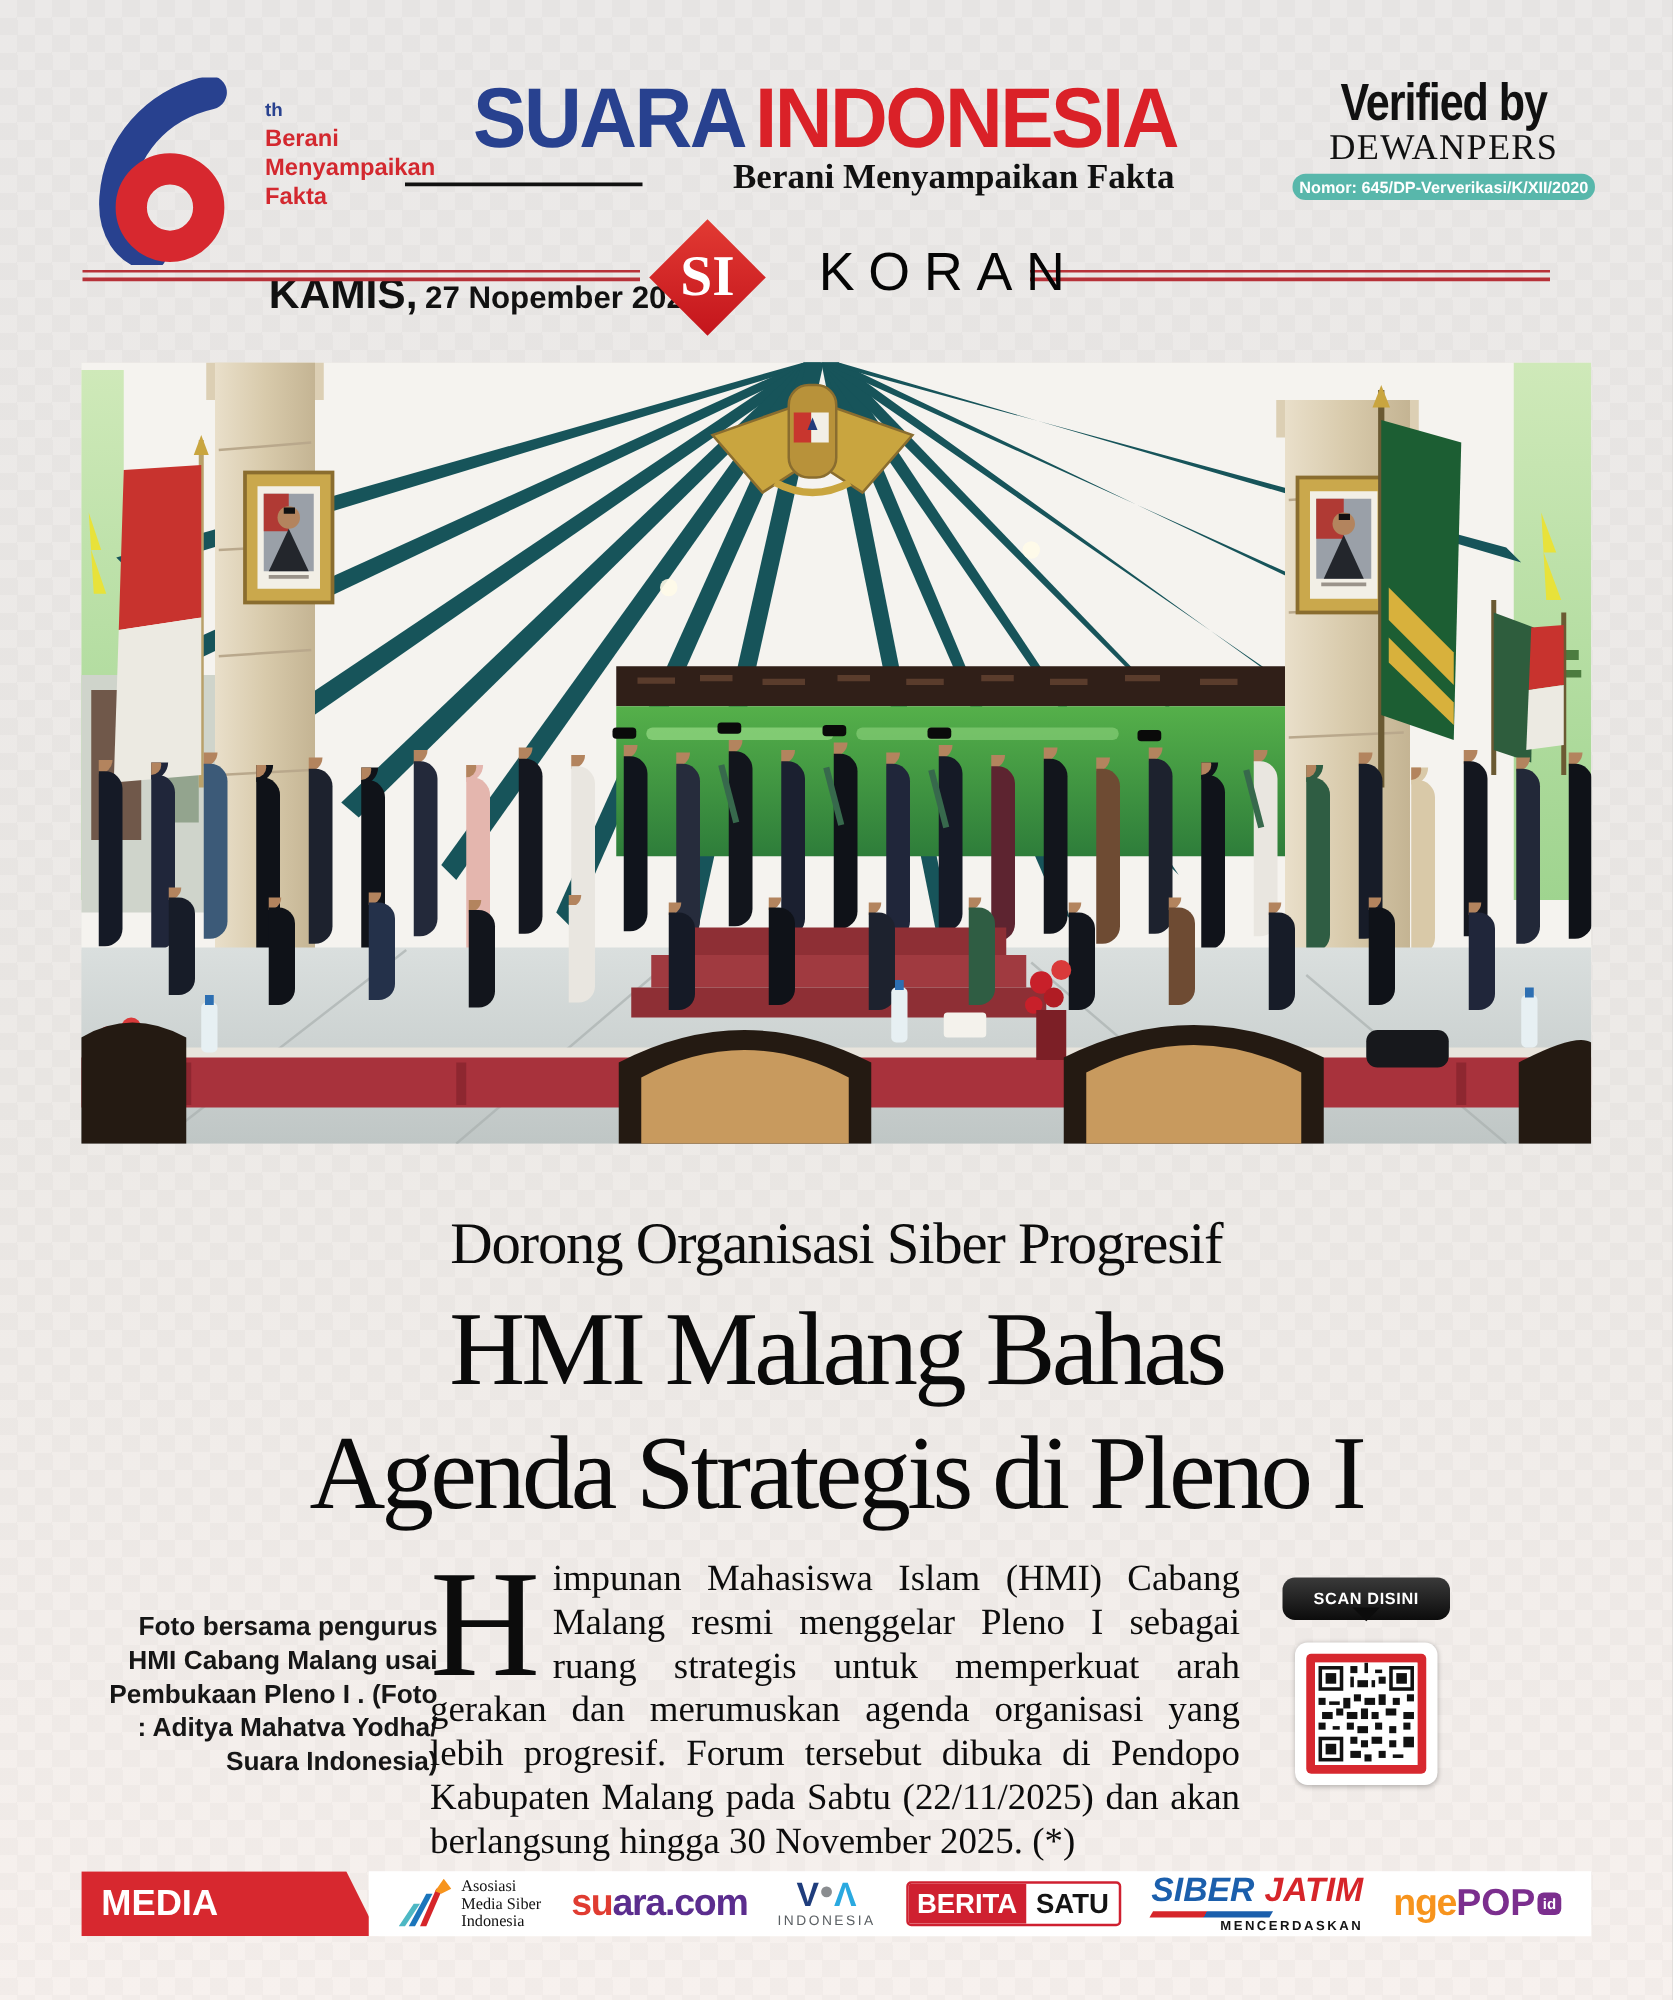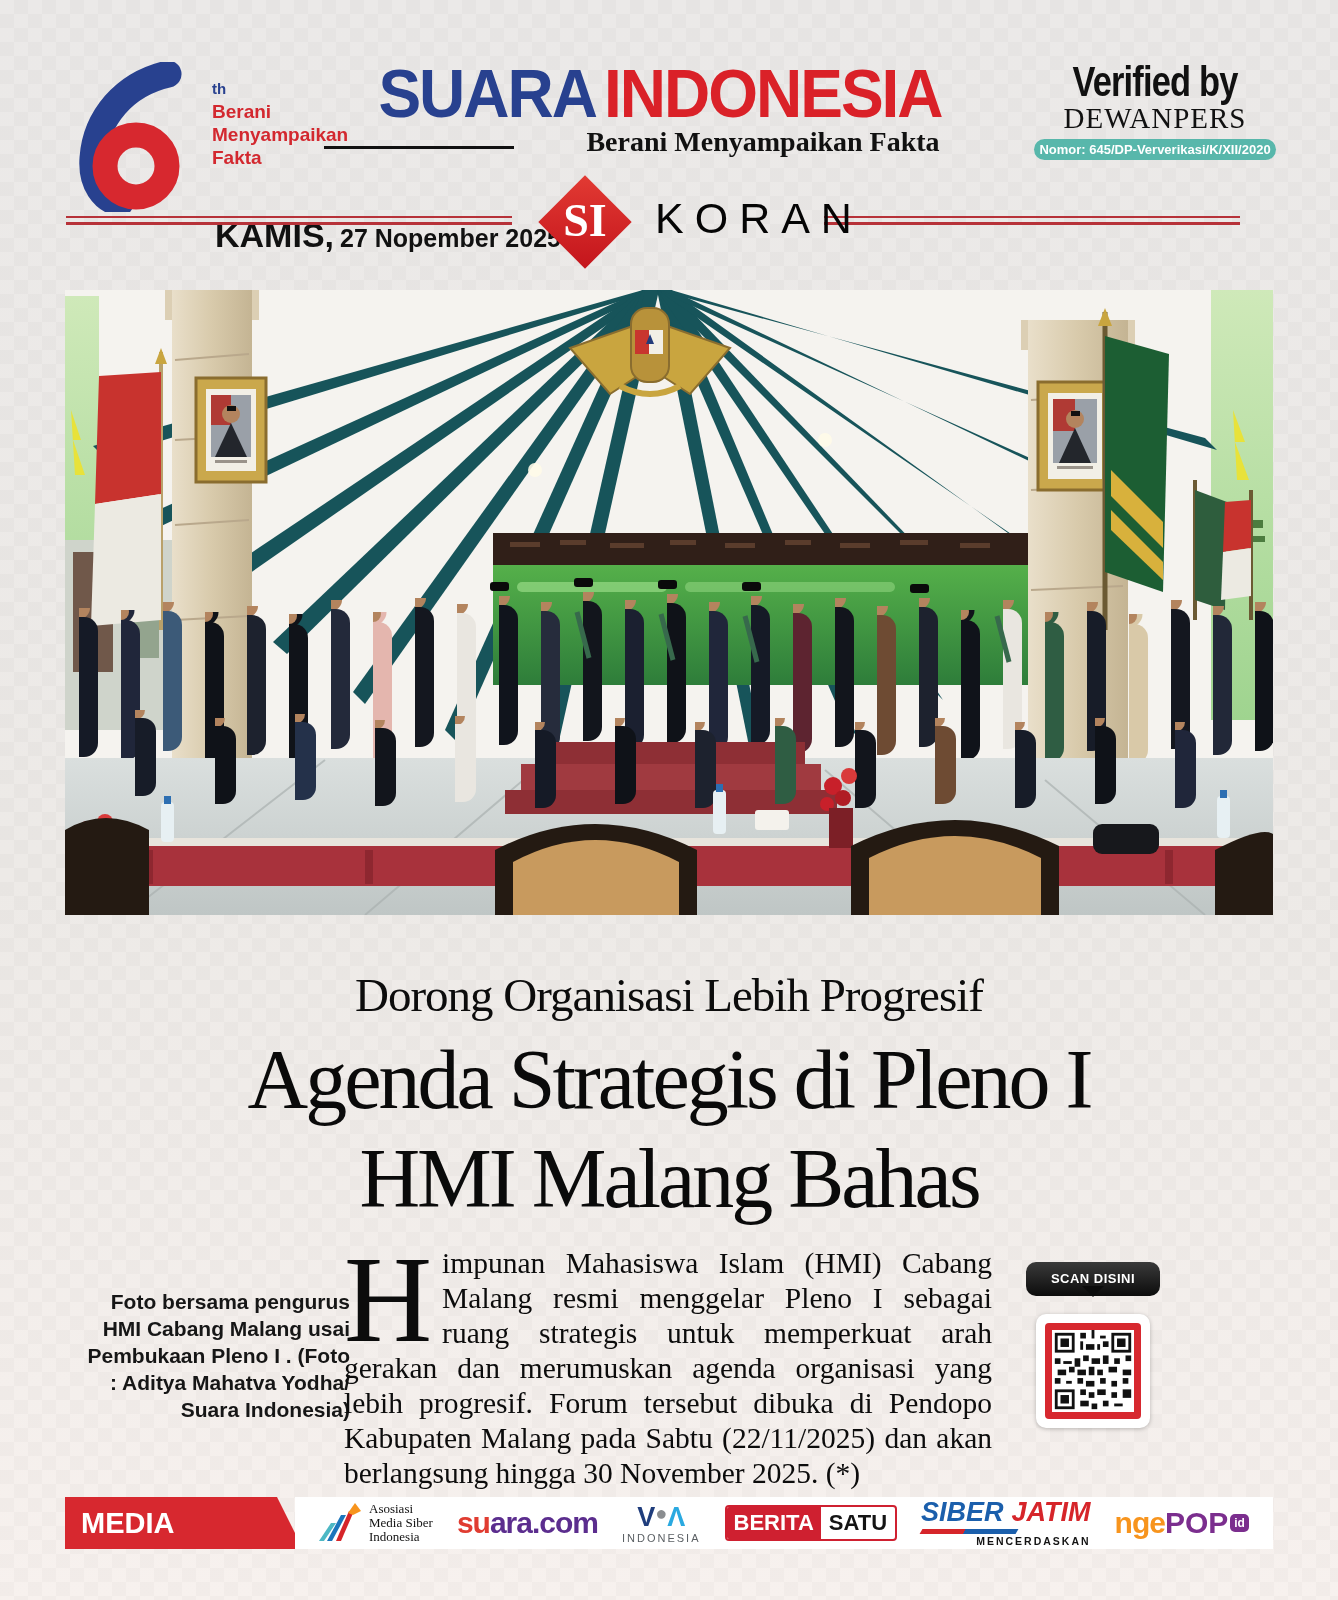--- a/index.html
+++ b/index.html
@@ -28,21 +28,21 @@
   .verified .v1{font-size:42px;font-weight:900;letter-spacing:-1px;transform:scaleX(.82);transform-origin:center;white-space:nowrap;}
   .verified .v2{font-family:"Liberation Serif","DejaVu Serif",serif;font-size:29px;letter-spacing:1px;margin-top:-4px;}
   .verified .badge{margin:4px auto 0;width:242px;background:#58b7ab;border-radius:11px;color:#fff;font-weight:700;font-size:13px;line-height:21px;}
   
   .dateline{position:absolute;left:215px;top:176px;white-space:nowrap;margin-top:40px;}
   .dateline .day{font-weight:800;font-size:34px;}
   .dateline .dt{font-weight:700;font-size:25px;margin-left:6px;}
   .rule-red{position:absolute;height:4px;border-top:2px solid #b73239;border-bottom:3px solid #b73239;top:216px;}
   .rule-red.left{left:66px;width:446px;}
   .rule-red.right{left:824px;width:416px;}
-  .si-diamond{position:absolute;left:541px;top:178px;width:88px;height:88px;}
+  .si-diamond{position:absolute;left:522px;top:178px;width:88px;height:88px;}
   .si-diamond .sq{position:absolute;left:11px;top:11px;width:66px;height:66px;background:linear-gradient(135deg,#e23a33,#c4151c);transform:rotate(45deg);}
   .si-diamond .mono{position:absolute;left:0;top:16px;width:88px;text-align:center;font-family:"Liberation Serif","DejaVu Serif",serif;font-weight:700;font-size:46px;color:#fff;}
   .koran{position:absolute;left:655px;top:194px;font-size:43px;font-weight:400;letter-spacing:11px;color:#050505;}
   
   .photo{position:absolute;left:65px;top:290px;width:1208px;height:625px;background:#e8e6e2;}
   
   .kicker{position:absolute;left:65px;top:968px;width:1208px;text-align:center;font-family:"Liberation Serif","DejaVu Serif",serif;font-size:47px;letter-spacing:-1px;color:#0c0c0c;}
   .headline{position:absolute;left:35px;top:1030px;width:1268px;text-align:center;font-family:"Liberation Serif","DejaVu Serif",serif;font-size:84px;line-height:99px;letter-spacing:-3px;font-weight:500;color:#0a0a0a;}
   
   .caption{position:absolute;left:82px;top:1288px;width:268px;text-align:right;font-weight:700;font-size:21px;line-height:27px;color:#161616;}
@@ -394,24 +394,24 @@
         <path d="M0,625 L0,540 Q40,516 84,540 L84,625 Z" fill="#241a12"></path>
         <path d="M430,625 L430,560 Q530,508 632,560 L632,625 Z" fill="#241a12"></path>
         <path d="M448,625 L448,572 Q530,528 614,572 L614,625 Z" fill="#c89a5e"></path>
         <path d="M786,625 L786,556 Q890,504 994,556 L994,625 Z" fill="#241a12"></path>
         <path d="M804,625 L804,568 Q890,524 976,568 L976,625 Z" fill="#c89a5e"></path>
         <path d="M1150,625 L1150,560 Q1196,536 1208,544 L1208,625 Z" fill="#241a12"></path>
       </g>
     </svg>
   </div>
 
-  <div class="kicker">Dorong Organisasi Lebih Progresif</div>
+  <div class="kicker">Dorong Organisasi Siber Progresif</div>
   <div class="headline">
+    <div>HMI Malang Bahas</div>
     <div>Agenda Strategis di Pleno I</div>
-    <div>HMI Malang Bahas</div>
   </div>
 
   <div class="caption">Foto bersama pengurus HMI Cabang Malang usai Pembukaan Pleno I . (Foto : Aditya Mahatva Yodha/ Suara Indonesia)</div>
 
   <div class="bodycol">
     <span class="drop">H</span><span>impunan Mahasiswa Islam (HMI) Cabang Malang resmi menggelar Pleno I sebagai ruang strategis untuk memperkuat arah gerakan dan merumuskan agenda organisasi yang lebih progresif. Forum tersebut dibuka di Pendopo Kabupaten Malang pada Sabtu (22/11/2025) dan akan berlangsung hingga 30 November 2025. (*)</span>
   </div>
 
   <div class="qrwrap">
     <div class="qr-bubble">SCAN DISINI</div>

